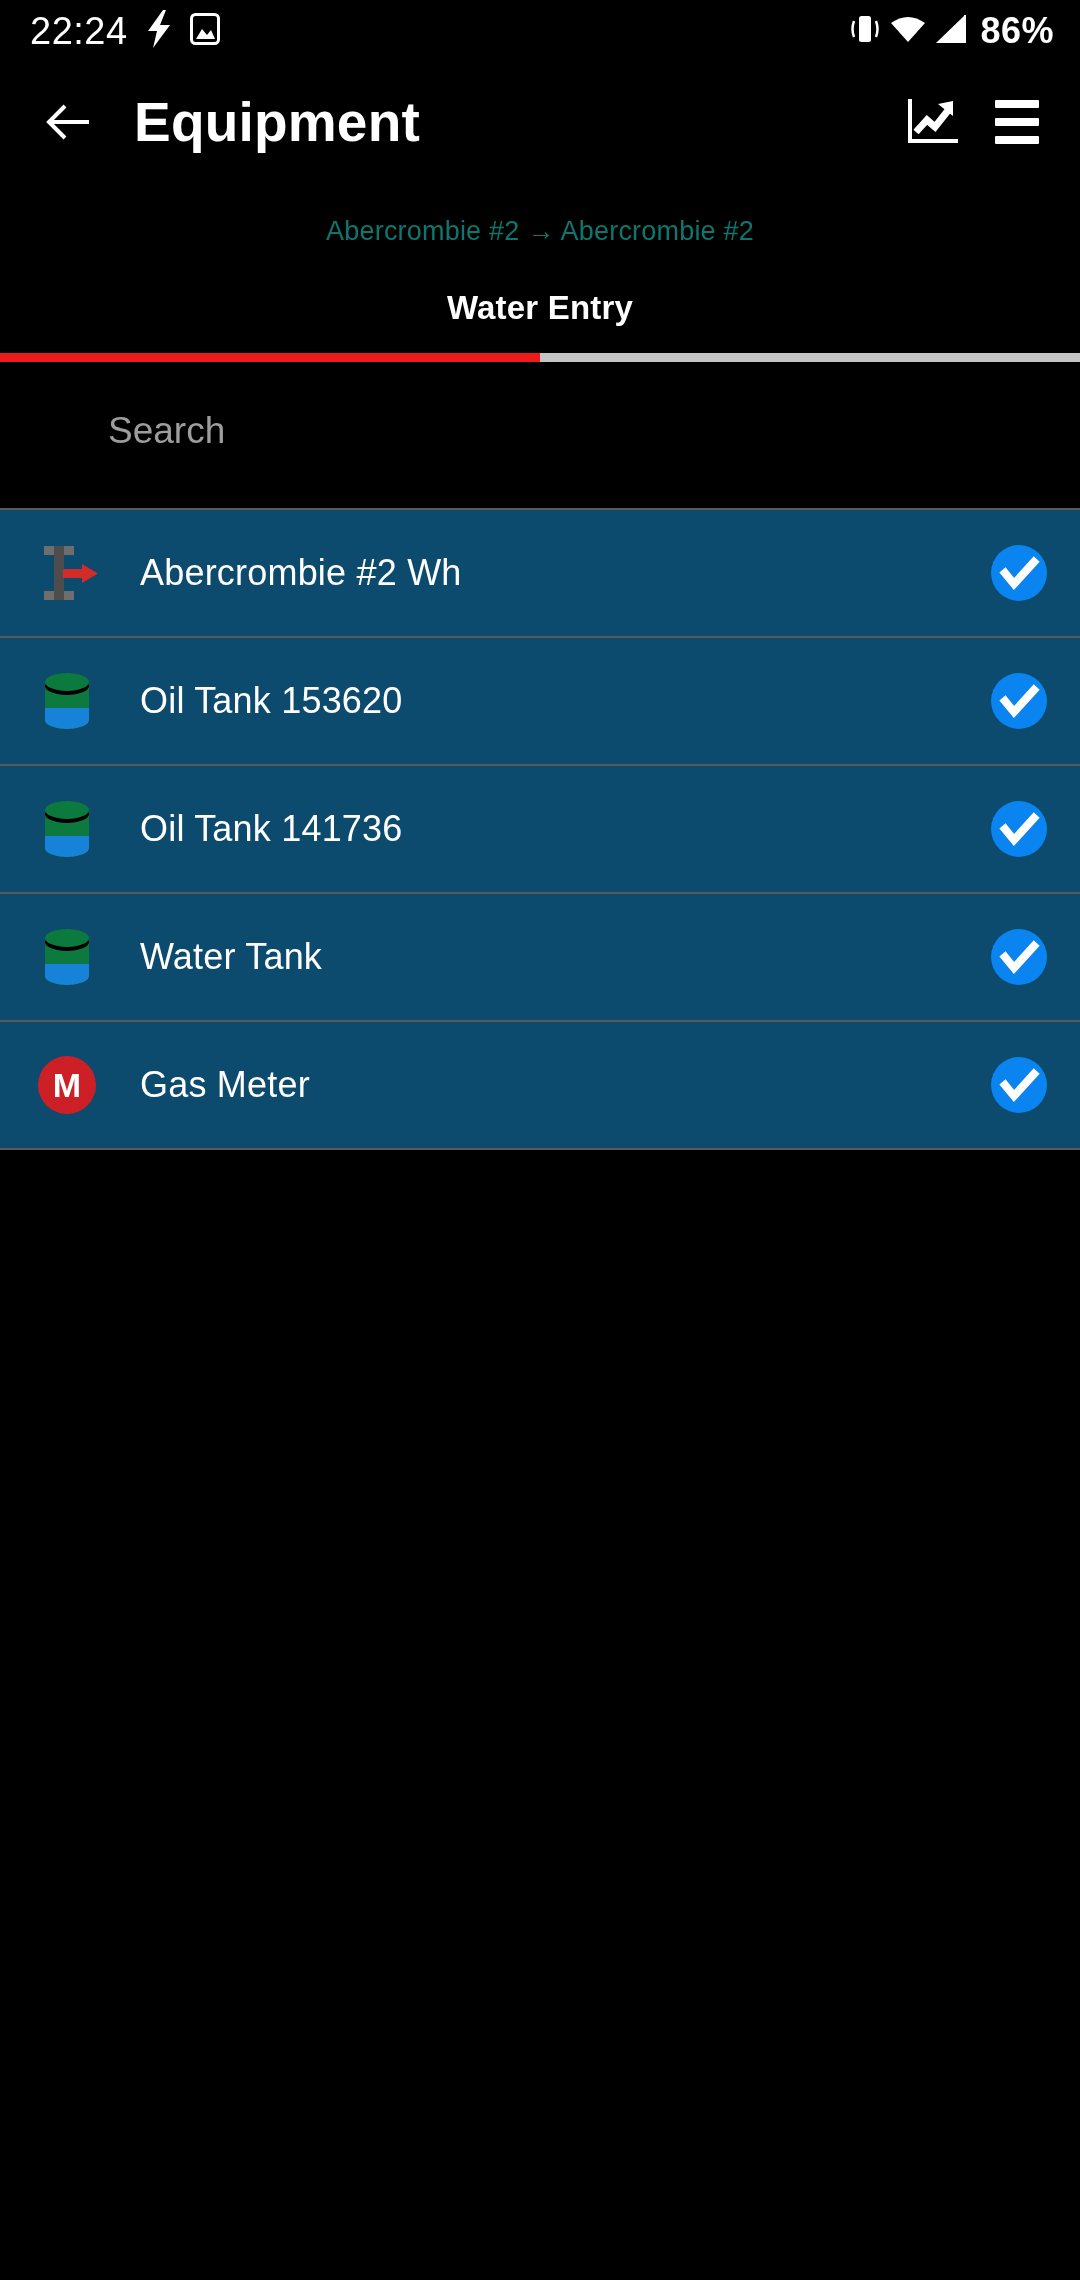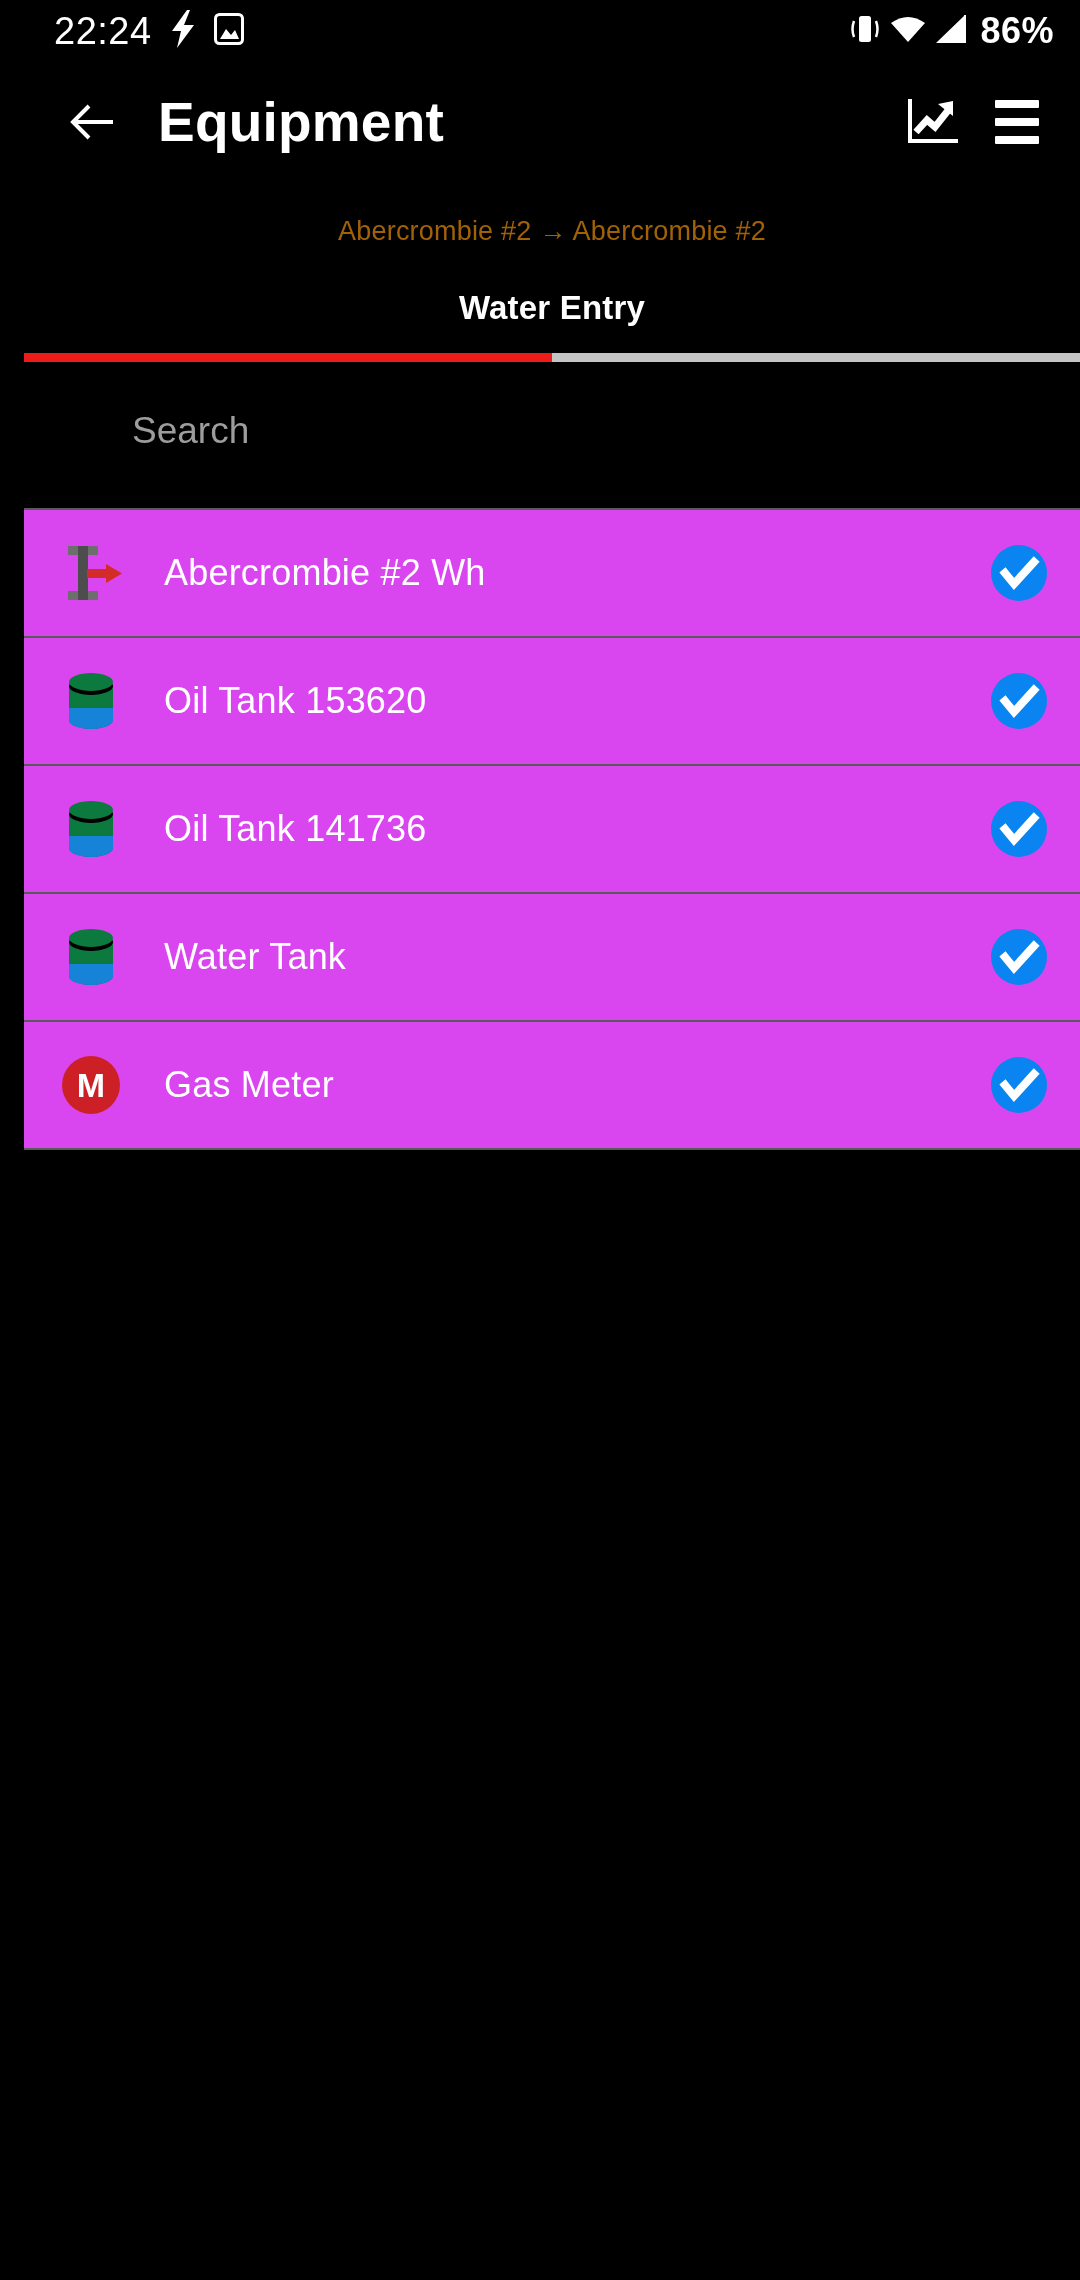--- a/index.html
+++ b/index.html
@@ -2,21 +2,21 @@
 <html><head>
 <meta charset="utf-8">
 <style>
   * { margin:0; padding:0; box-sizing:border-box; }
   html,body {
     width:1080px; height:2280px;
     background:#000;
     font-family:"Liberation Sans", sans-serif;
     overflow:hidden;
   }
-  #screen { position:relative; width:1080px; height:2280px; background:#000;padding-left:24px; }
+  #screen { position:relative; width:1080px; height:2280px; background:#000; }
 
   
   .statusbar {
     height:62px; display:flex; align-items:center;
     padding:0 26px 0 30px; color:#fff;
   }
   .sb-left { display:flex; align-items:center; gap:18px; }
   .sb-clock { font-size:38px; font-weight:400; letter-spacing:0.5px; line-height:1; }
   .sb-right { margin-left:auto; display:flex; align-items:center; gap:8px; }
   .sb-pct { font-size:36px; font-weight:700; letter-spacing:0.5px; margin-left:4px; }
@@ -34,21 +34,21 @@
   .apptitle {
     color:#fff; font-size:55px; font-weight:700; letter-spacing:0.2px;
     margin-left:26px; white-space:nowrap;
   }
   .appbar-actions { margin-left:auto; display:flex; align-items:center; gap:6px; }
   .hamburger { width:44px; display:flex; flex-direction:column; gap:10px; }
   .hamburger i { display:block; height:8px; background:#fff; border-radius:1px; }
 
   
   .breadcrumb {
-    text-align:center; color:#a16207; font-size:27px; font-weight:400;
+    text-align:center; color:#0f766e; font-size:27px; font-weight:400;
     padding:34px 0 0 0; letter-spacing:0.2px;
   }
 
   
   .tabs { display:flex; margin-top:42px; }
   .tab {
     flex:1 1 50%; text-align:center; cursor:pointer;
     padding-bottom:26px; position:relative;
   }
   .tab-label { color:#fff; font-size:33px; font-weight:700; letter-spacing:0.2px; }
@@ -64,21 +64,21 @@
     color:#ffffff; font-size:37px; font-family:"Liberation Sans", sans-serif;
     padding:0 0 0 108px; line-height:1;
   }
   .searchinput::placeholder { color:#9d9d9d; opacity:1; }
 
   
   .list { border-top:2px solid #5a5a5a; }
   .row {
     height:128px; display:flex; align-items:center;
     padding:0 30px 0 34px; border-bottom:2px solid #5a5a5a;
-    cursor:pointer; background:#d946ef;
+    cursor:pointer; background:#0c4a6e;
   }
   .row-icon {
     width:66px; height:66px; flex:0 0 auto;
     display:flex; align-items:center; justify-content:center; margin-right:6px;
   }
   .row-label {
     color:#fff; font-size:36px; font-weight:400; letter-spacing:0.2px;
     margin-left:34px; white-space:nowrap; overflow:hidden; text-overflow:ellipsis;
   }
   .row-check { margin-left:auto; width:62px; height:62px; flex:0 0 auto; cursor:pointer; }

